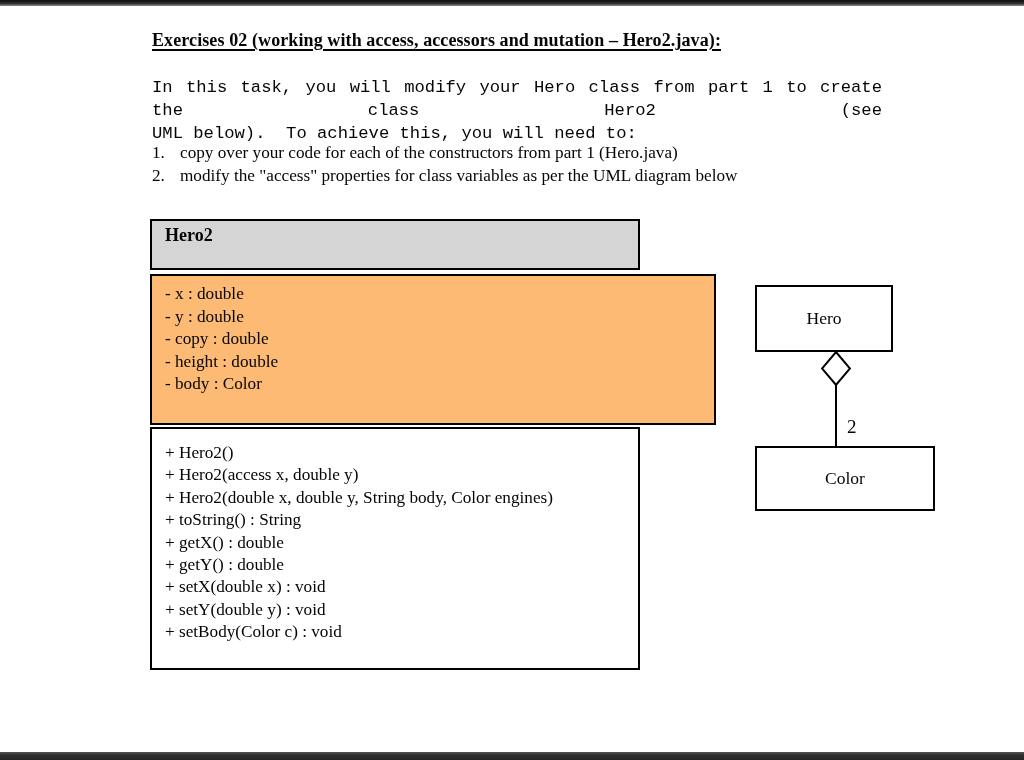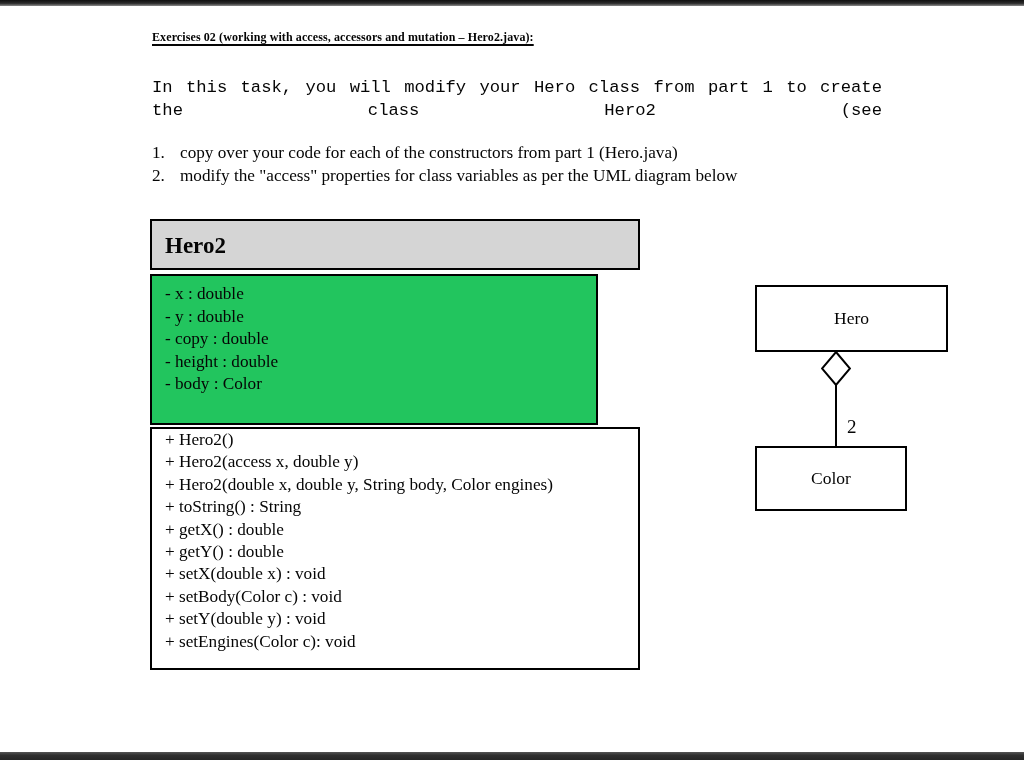--- a/index.html
+++ b/index.html
@@ -19,21 +19,21 @@
     background: linear-gradient(to bottom, #0f0f0f 0%, #2b2b2b 55%, #8a8a8a 100%);
   }
   .bottom-bar {
     left: 0; top: 752px; width: 1024px; height: 8px;
     background: linear-gradient(to bottom, #555 0%, #2f2f2f 40%, #262626 100%);
   }
 
   
   .doc-title {
     left: 152px; top: 30px;
-    font-size: 12px; font-weight: bold;
+    font-size: 18px; font-weight: bold;
     text-decoration: underline;
     text-decoration-thickness: 1.5px;
     text-underline-offset: 3px;
     letter-spacing: 0.1px;
     white-space: nowrap;
   }
 
   
   .intro {
     left: 152px; top: 76px; width: 730px;
@@ -48,63 +48,64 @@
     font-size: 17.2px; line-height: 22.5px;
   }
   .num-row { display: flex; }
   .num-col { width: 28px; flex: 0 0 28px; }
 
   
   .uml-header {
     left: 150px; top: 219px; width: 490px; height: 51px;
     background: #d5d5d5;
     border: 2px solid #000;
-    padding: 12px 0 0 13px;
-    font-size: 23px; font-weight: bold;
+    padding: 4px 0 0 13px;
+    font-size: 18px; font-weight: bold;
   }
   .uml-attrs {
-    left: 150px; top: 274px; width: 448px; height: 151px;
-    background: #22c55e;
+    left: 150px; top: 274px; width: 566px; height: 151px;
+    background: #fdba74;
     border: 2px solid #000;
     padding: 7px 0 0 13px;
     font-size: 17.2px; line-height: 22.6px;
   }
   .uml-methods {
     left: 150px; top: 427px; width: 490px; height: 243px;
     background: #fff;
     border: 2px solid #000;
-    padding: 0 0 0 13px;
+    padding: 13px 0 0 13px;
     font-size: 17.2px; line-height: 22.4px;
   }
   .uml-list { list-style: none; }
   .uml-list li { white-space: nowrap; }
 
   
   .rel-box {
     border: 2px solid #000;
     background: #fff;
     display: flex; align-items: center; justify-content: center;
     font-size: 17.5px;
   }
-  .hero-box  { left: 755px; top: 285px; width: 193px; height: 67px; }
-  .color-box { left: 755px; top: 446px; width: 152px; height: 65px; }
+  .hero-box  { left: 755px; top: 285px; width: 138px; height: 67px; }
+  .color-box { left: 755px; top: 446px; width: 180px; height: 65px; }
   .diamond-wrap { left: 821px; top: 351px; width: 30px; height: 35px; }
   .conn-line { left: 835px; top: 385px; width: 2px; height: 62px; background: #000; }
   .mult-label { left: 847px; top: 416px; font-size: 19px; }
 </style>
 </head>
 <body>
 
 <div class="abs top-bar"></div>
 <div class="abs bottom-bar"></div>
 
 <div class="abs doc-title">Exercises 02 (working with access, accessors and mutation – Hero2.java):</div>
 
 <div class="abs intro">
   <div class="line1">In this task, you will modify your Hero class from part 1 to create the class Hero2 (see</div>
+  <div class="line2">UML below).  To achieve this, you will need to:</div>
 </div>
 
 <div class="abs num-list">
   <div class="num-row">
     <span class="num-col">1.</span>
     <span>copy over your code for each of the constructors from part 1 (Hero.java)</span>
   </div>
   <div class="num-row">
     <span class="num-col">2.</span>
     <span>modify the "access" properties for class variables as per the UML diagram below</span>
@@ -127,23 +128,22 @@
 
 <div class="abs uml-methods">
   <ul class="uml-list">
     <li>+ Hero2()</li>
     <li>+ Hero2(access x, double y)</li>
     <li>+ Hero2(double x, double y, String body, Color engines)</li>
     <li>+ toString() : String</li>
     <li>+ getX() : double</li>
     <li>+ getY() : double</li>
     <li>+ setX(double x) : void</li>
+    <li>+ setY(double y) : void</li>
     <li>+ setBody(Color c) : void</li>
-    <li>+ setY(double y) : void</li>
-    <li>+ setEngines(Color c): void</li>
   </ul>
 </div>
 
 <div class="abs rel-box hero-box">
   <span>Hero</span>
 </div>
 
 <div class="abs diamond-wrap">
   <svg width="30" height="35" viewBox="0 0 30 35">
     <polygon points="15,1 29,17.5 15,34 1,17.5" fill="#ffffff" stroke="#000000" stroke-width="2"></polygon>

